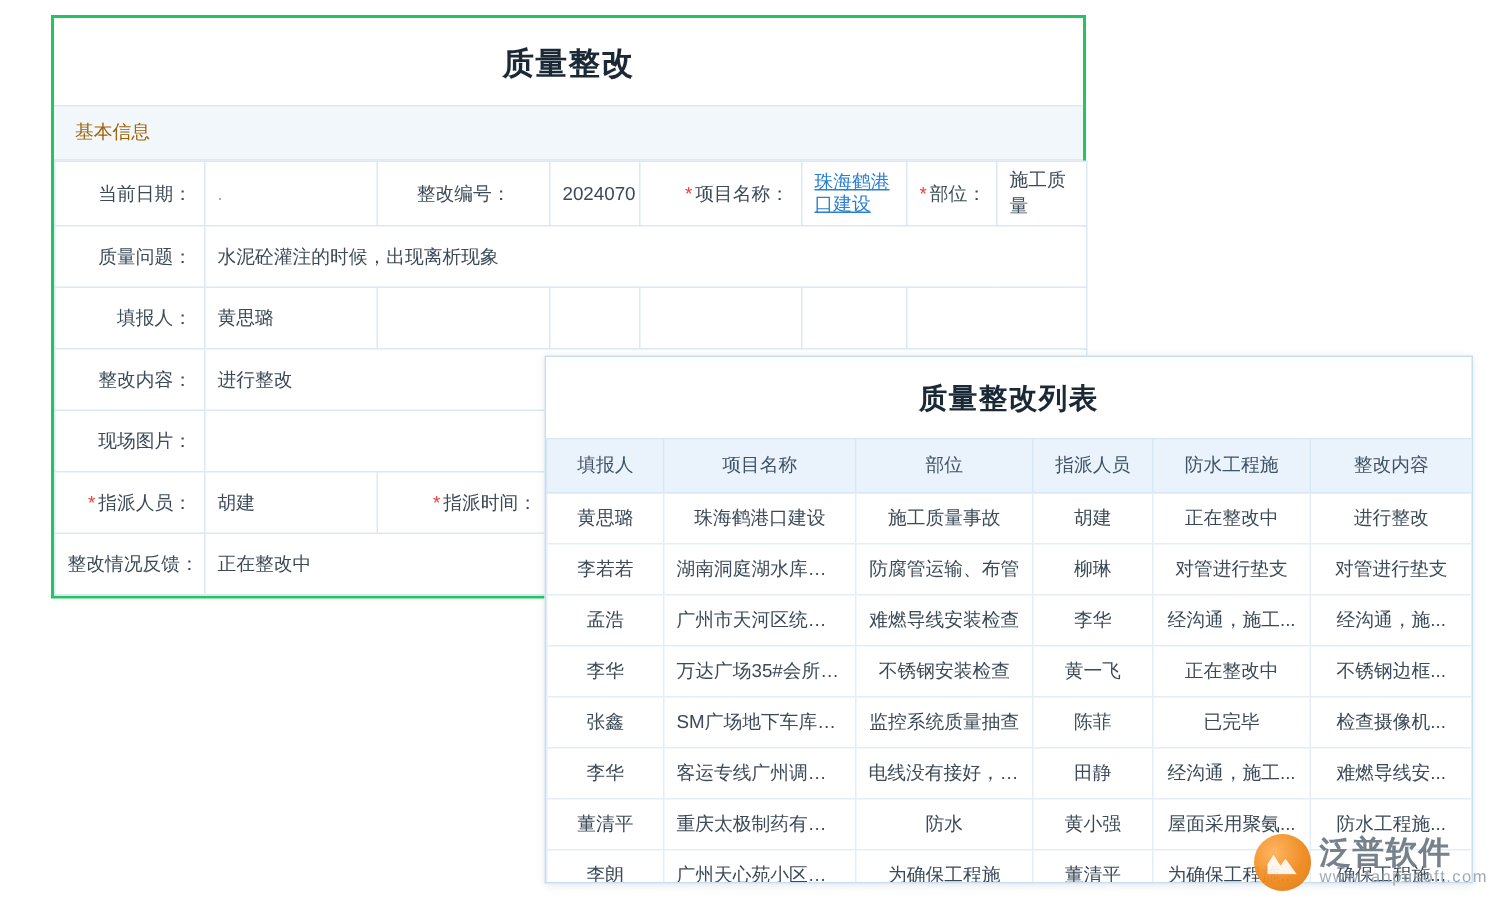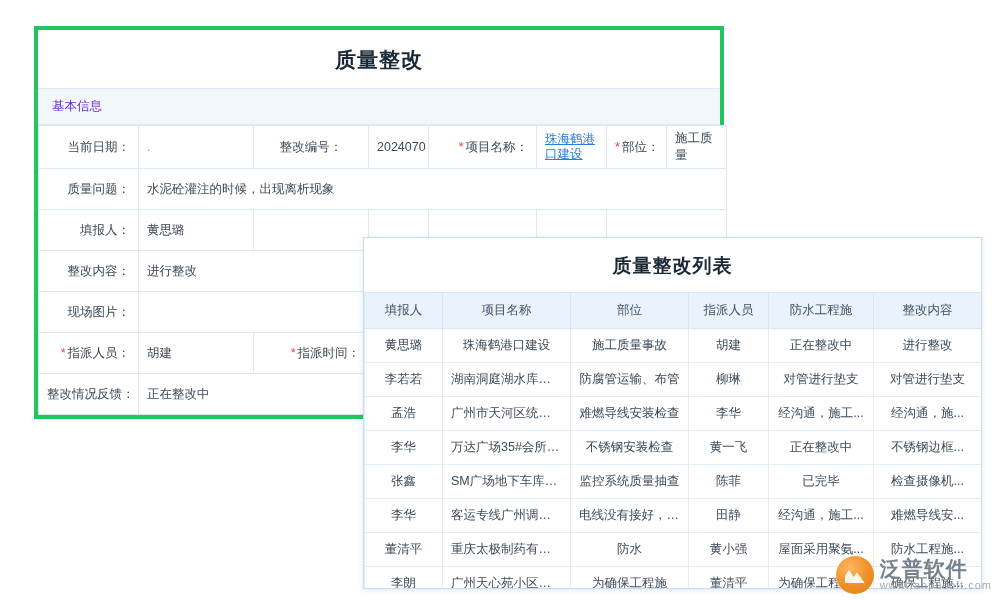--- a/index.html
+++ b/index.html
@@ -17,37 +17,36 @@
     height: 600px;
   }
 
   
   .form-panel {
     position: absolute;
     left: 34px;
     top: 10px;
     width: 690px;
     background: #ffffff;
-    border: 4px solid #22c55e;
+    border: 2px solid #22c55e;
     box-sizing: border-box;
-    margin-top: 16px;
   }
   .form-title {
     text-align: center;
     font-size: 21px;
     font-weight: bold;
     color: #1b2836;
     padding: 16px 0 14px 0;
     letter-spacing: 1px;
   }
   .section-head {
     background: #f2f7fc;
     border-top: 1px solid #dbe8f5;
     border-bottom: 1px solid #dbe8f5;
-    color: #6d28d9;
+    color: #a16207;
     font-size: 12.5px;
     padding: 9px 14px;
   }
   table.form-table {
     border-collapse: collapse;
     width: 100%;
     table-layout: fixed;
   }
   table.form-table td {
     border: 1px solid #dbe8f5;

